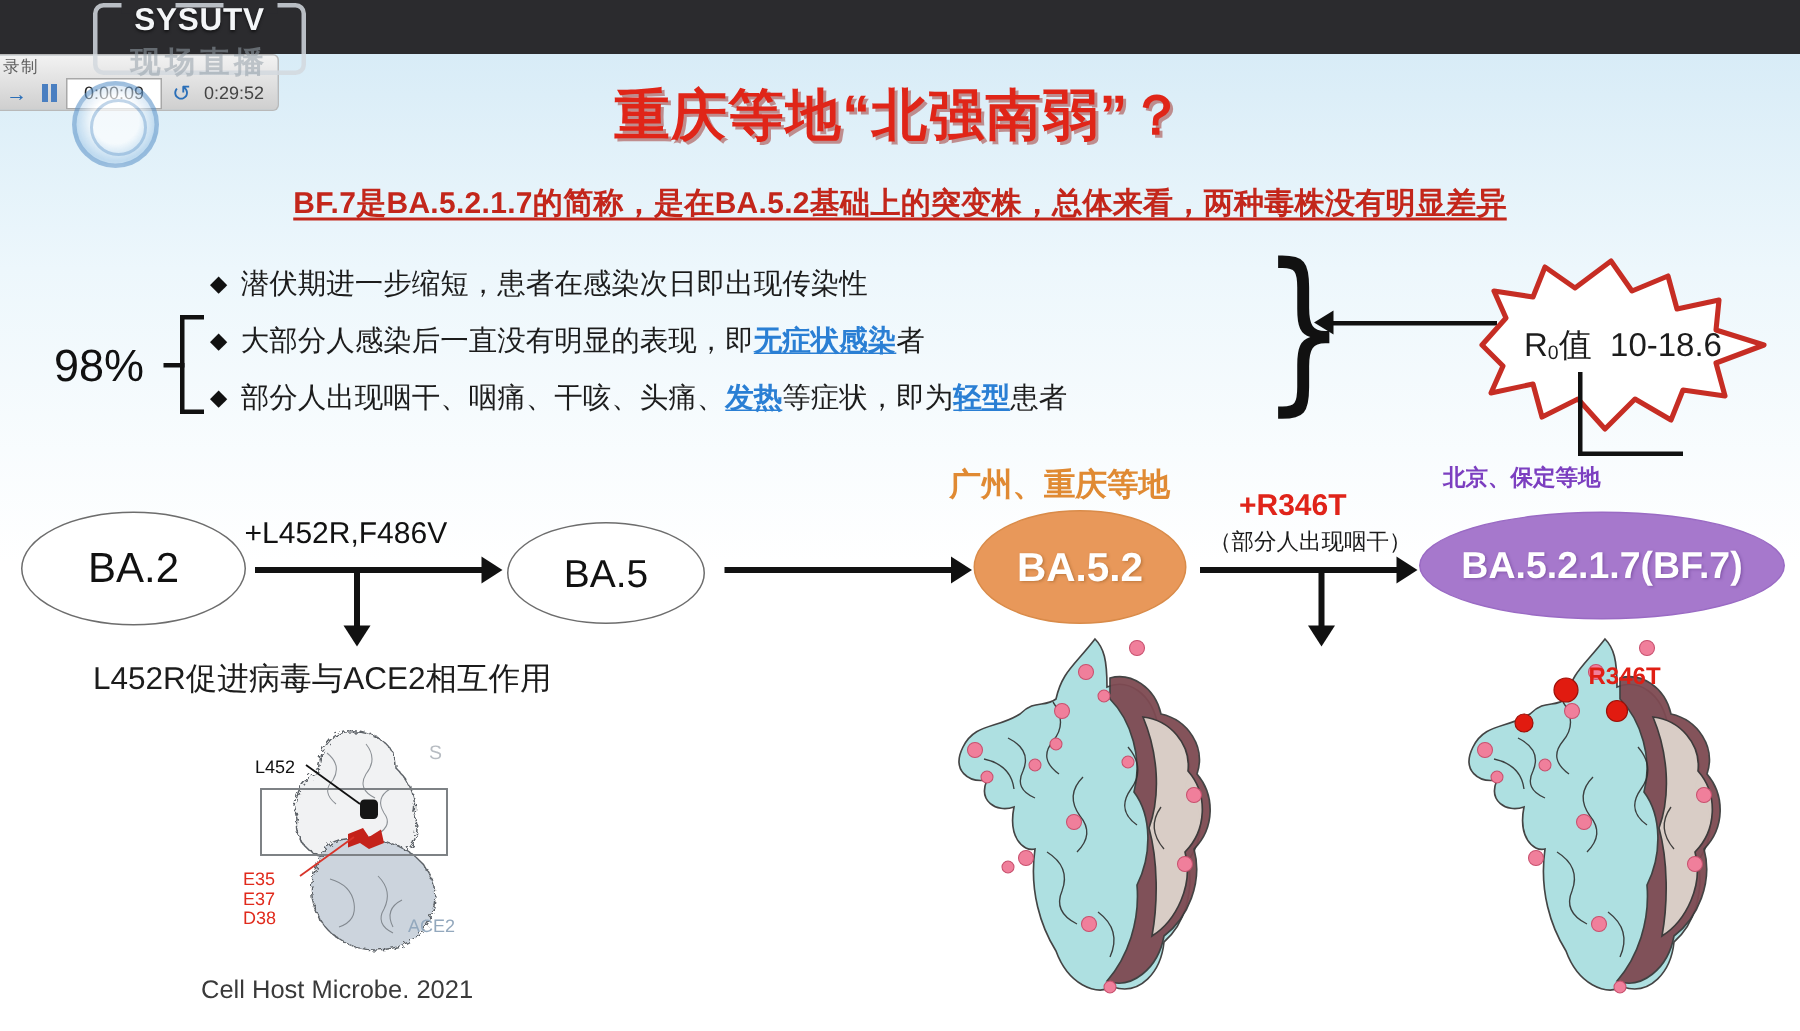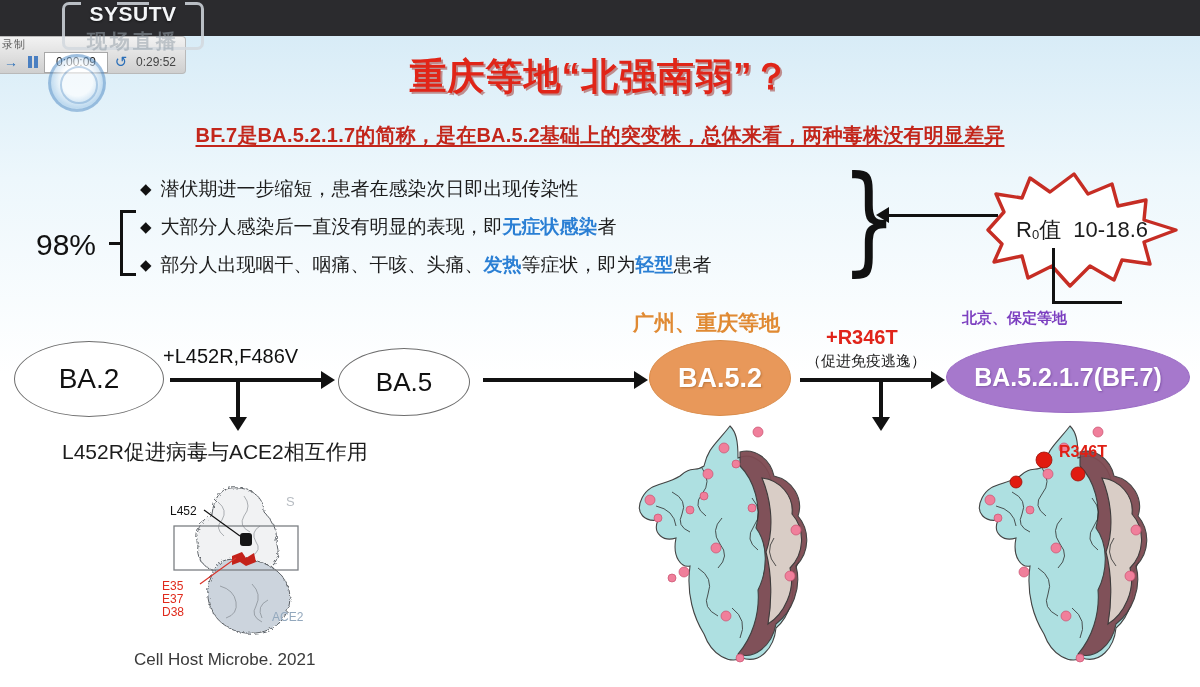--- a/index.html
+++ b/index.html
@@ -83,21 +83,21 @@
     position:absolute;left:0;top:122px;width:1200px;text-align:center;
     font-size:20px;font-weight:bold;color:#c3261b;
     text-decoration:underline;text-underline-offset:3px;
     letter-spacing:.2px;
   }
 
   
   .bullets{position:absolute;left:140px;top:170px;width:760px;}
   .bullet{display:flex;align-items:center;height:38px;font-size:19px;color:#1c1c1c;}
   .dia{font-size:15px;margin-right:9px;color:#111;}
-  .hl{color:#2a7fd4;font-weight:bold;text-underline-offset:2px;}
+  .hl{color:#2a7fd4;font-weight:bold;text-decoration:underline;text-underline-offset:2px;}
 
   
   .pct{
     position:absolute;left:36px;top:228px;font-size:30px;color:#111;
     font-family:"Liberation Sans",sans-serif;
   }
   .sqbracket{
     position:absolute;left:120px;top:210px;width:16px;height:66px;
     border:3px solid #111;border-right:none;box-sizing:border-box;
   }
@@ -281,21 +281,21 @@
   </div>
 
   <div class="arrow a1"></div>
   <div class="arrow a2"></div>
   <div class="arrow a3"></div>
   <div class="down d1"></div>
   <div class="down d2"></div>
 
   <div class="lbl-mut1">+L452R,F486V</div>
   <div class="lbl-r346">+R346T</div>
-  <div class="lbl-r346s">（促进免疫逃逸）</div>
+  <div class="lbl-r346s">（部分人出现咽干）</div>
 
   <div class="cap-l452">L452R促进病毒与ACE2相互作用</div>
   <div class="cap-cite">Cell Host Microbe. 2021</div>
 
   <div class="fig-l">
     <svg width="170" height="152" viewBox="0 0 170 152">
       <defs>
         <filter id="bump">
             <feTurbulence type="fractalNoise" baseFrequency="0.35" numOctaves="3" result="n"></feTurbulence>
           <feDisplacementMap in="SourceGraphic" in2="n" scale="5"></feDisplacementMap>

